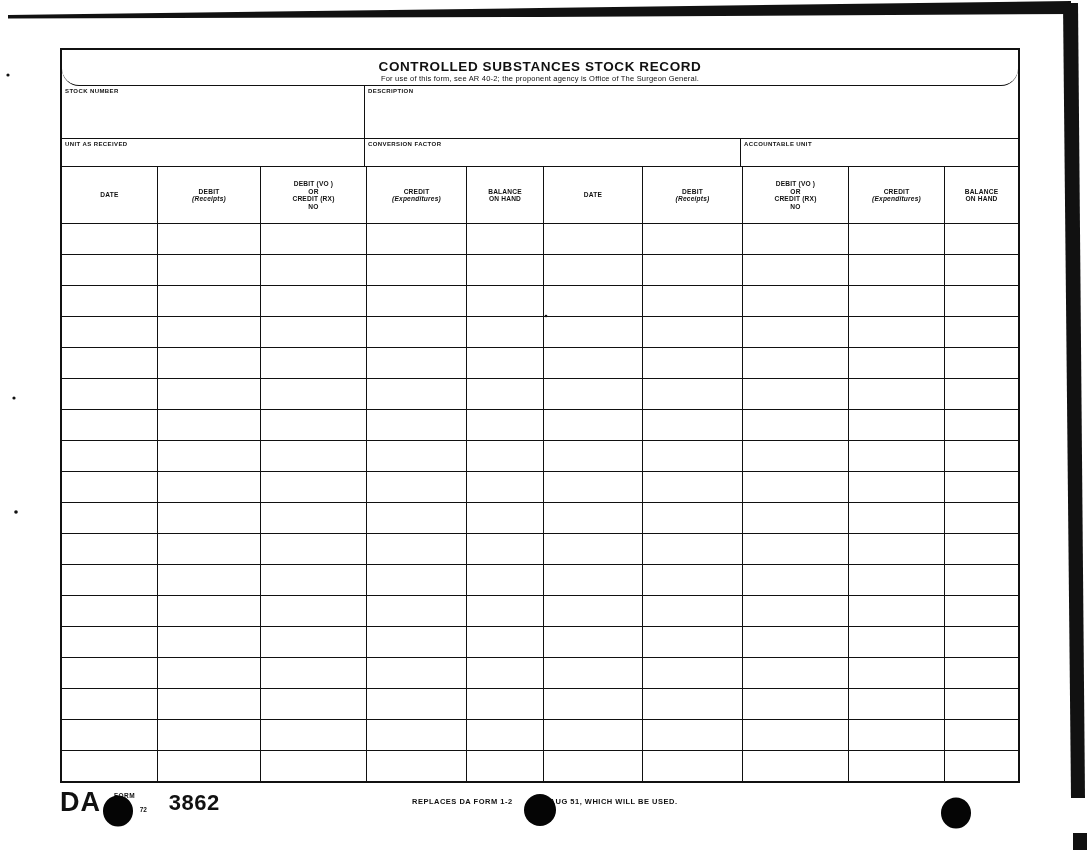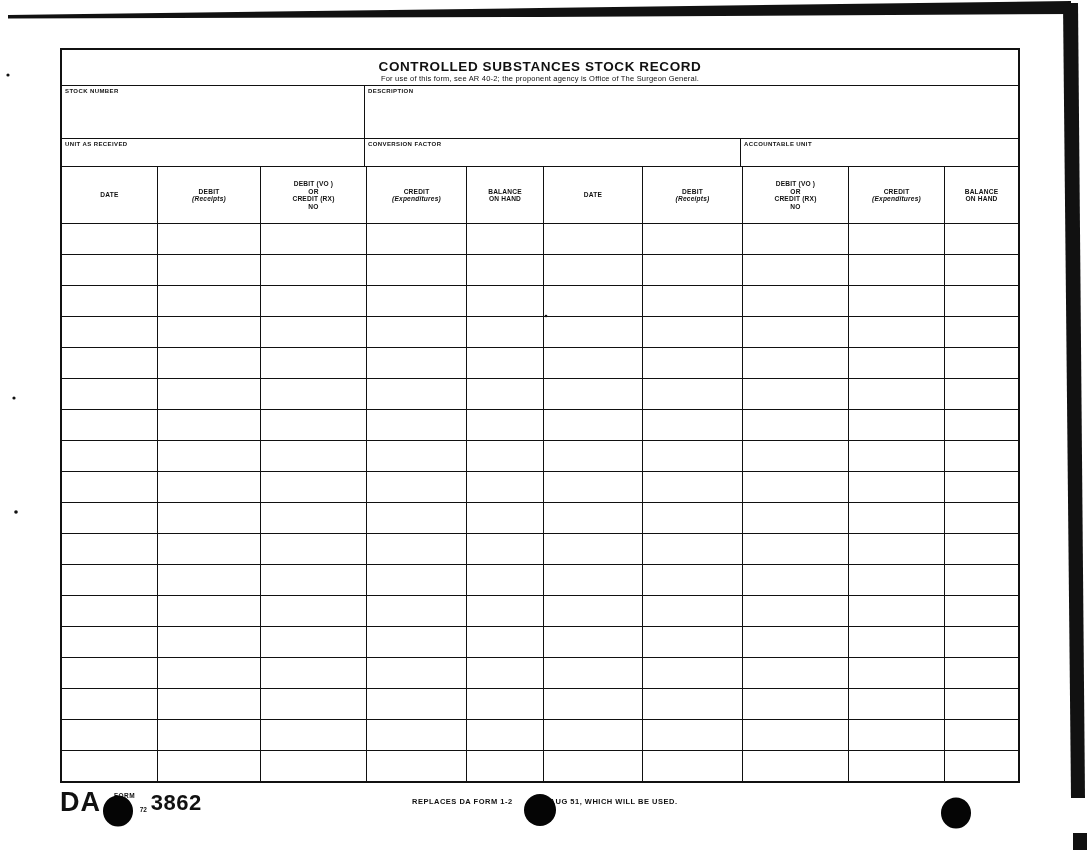--- a/index.html
+++ b/index.html
@@ -21,21 +21,21 @@
   .form{
     position:absolute;left:60px;top:48px;width:960px;height:735px;
     border:2.4px solid var(--ink);
     box-sizing:border-box;
     display:flex;flex-direction:column;
     background:var(--paper);
   }
   .title-box{
     height:36px;border-bottom:1.8px solid var(--ink);
     display:flex;flex-direction:column;align-items:center;justify-content:center;
-    box-sizing:border-box;padding-top:8px;
+    box-sizing:border-box;padding-top:8px;border-radius:17px;
   }
   .title{font-size:13.5px;font-weight:bold;letter-spacing:0.6px;line-height:14px;}
   .subtitle{font-size:7.5px;font-weight:normal;letter-spacing:0.2px;line-height:10px;}
   .frow{display:flex;box-sizing:border-box;}
   .frow1{height:53px;border-bottom:1.8px solid var(--ink);}
   .frow2{height:28px;border-bottom:1.8px solid var(--ink);}
   .fcell{position:relative;box-sizing:border-box;border-right:1.8px solid var(--ink);}
   .fcell:last-child{border-right:none;flex:1;}
   .w-stock{width:303px;}
   .w-conv{width:376px;}
@@ -69,21 +69,21 @@
   .footer{position:absolute;left:0;top:783px;width:1087px;height:67px;}
   .da-block{
     position:absolute;left:60px;top:6px;
     display:flex;align-items:flex-start;text-align:right;
   }
   .da-word{font-size:27px;font-weight:bold;line-height:26px;letter-spacing:1px;}
   .form-ed{margin-left:5px;margin-top:3px;display:flex;flex-direction:column;align-items:flex-start;}
   .form-ed .fw{font-size:6.5px;font-weight:bold;letter-spacing:0.5px;line-height:7px;margin-left:8px;}
   .form-ed .ed{font-size:6.5px;font-weight:bold;line-height:7px;margin-top:7px;display:flex;}
   .form-ed .ed .edgap{display:inline-block;width:30px;}
-  .form-number{font-size:22px;font-weight:bold;line-height:22px;margin-left:4px;margin-top:3px;letter-spacing:0.5px;}
+  .form-number{font-size:22px;font-weight:bold;line-height:22px;margin-left:22px;margin-top:3px;letter-spacing:0.5px;}
   .replaces-note{
     position:absolute;left:412px;top:14px;
     font-size:7.5px;font-weight:bold;letter-spacing:0.5px;white-space:nowrap;
   }
   .replaces-note .notegap{display:inline-block;width:30px;}
 </style>
 </head>
 <body>
 
 <div class="page">

